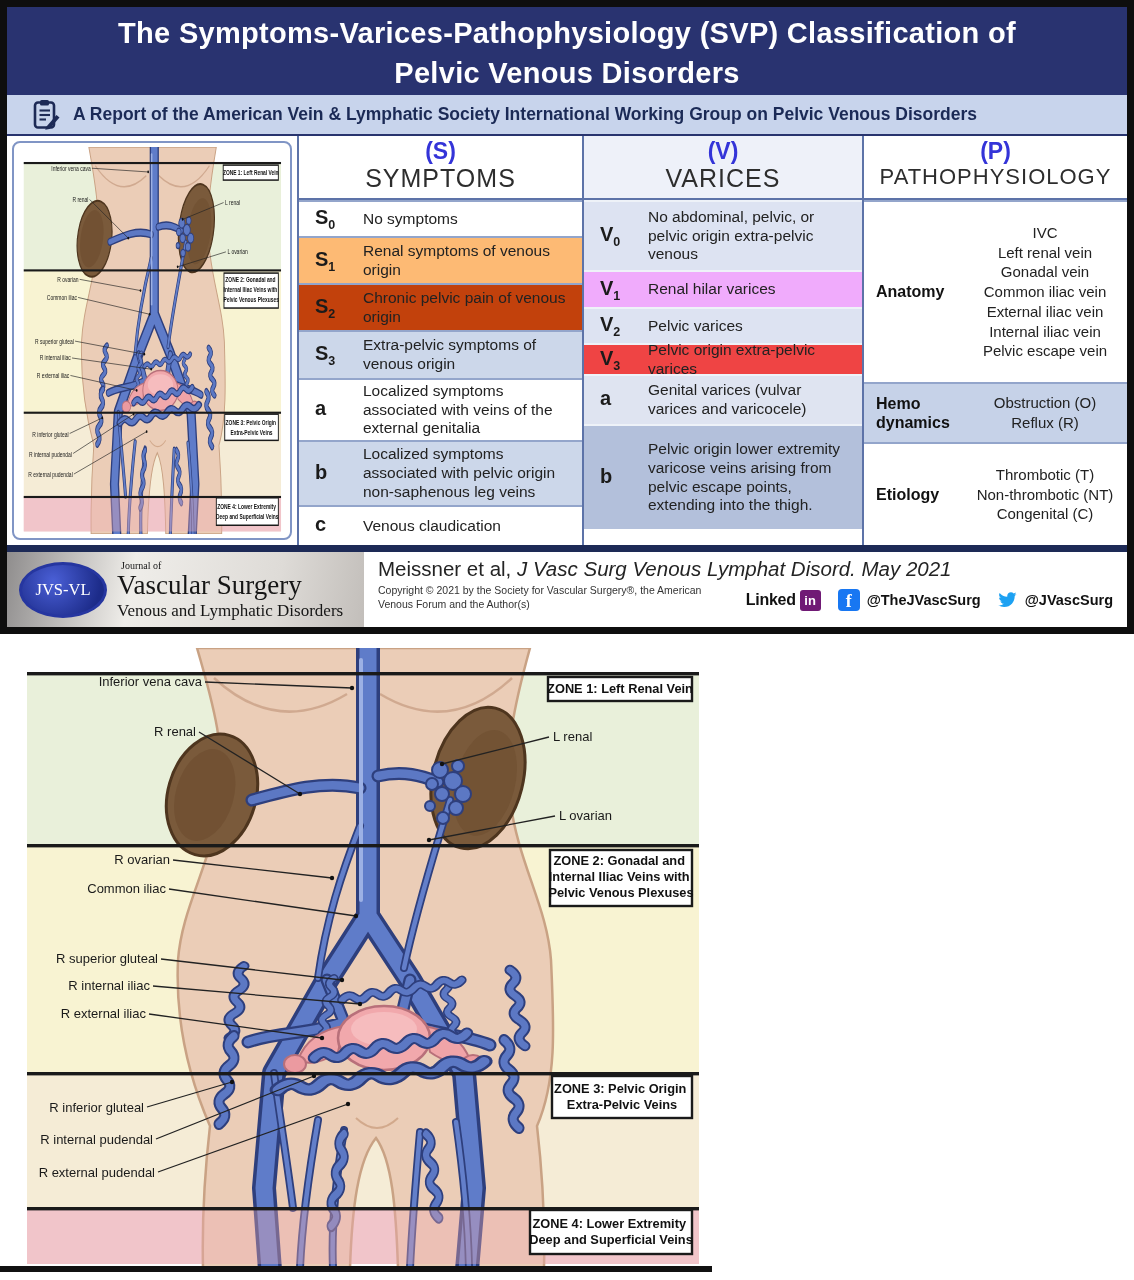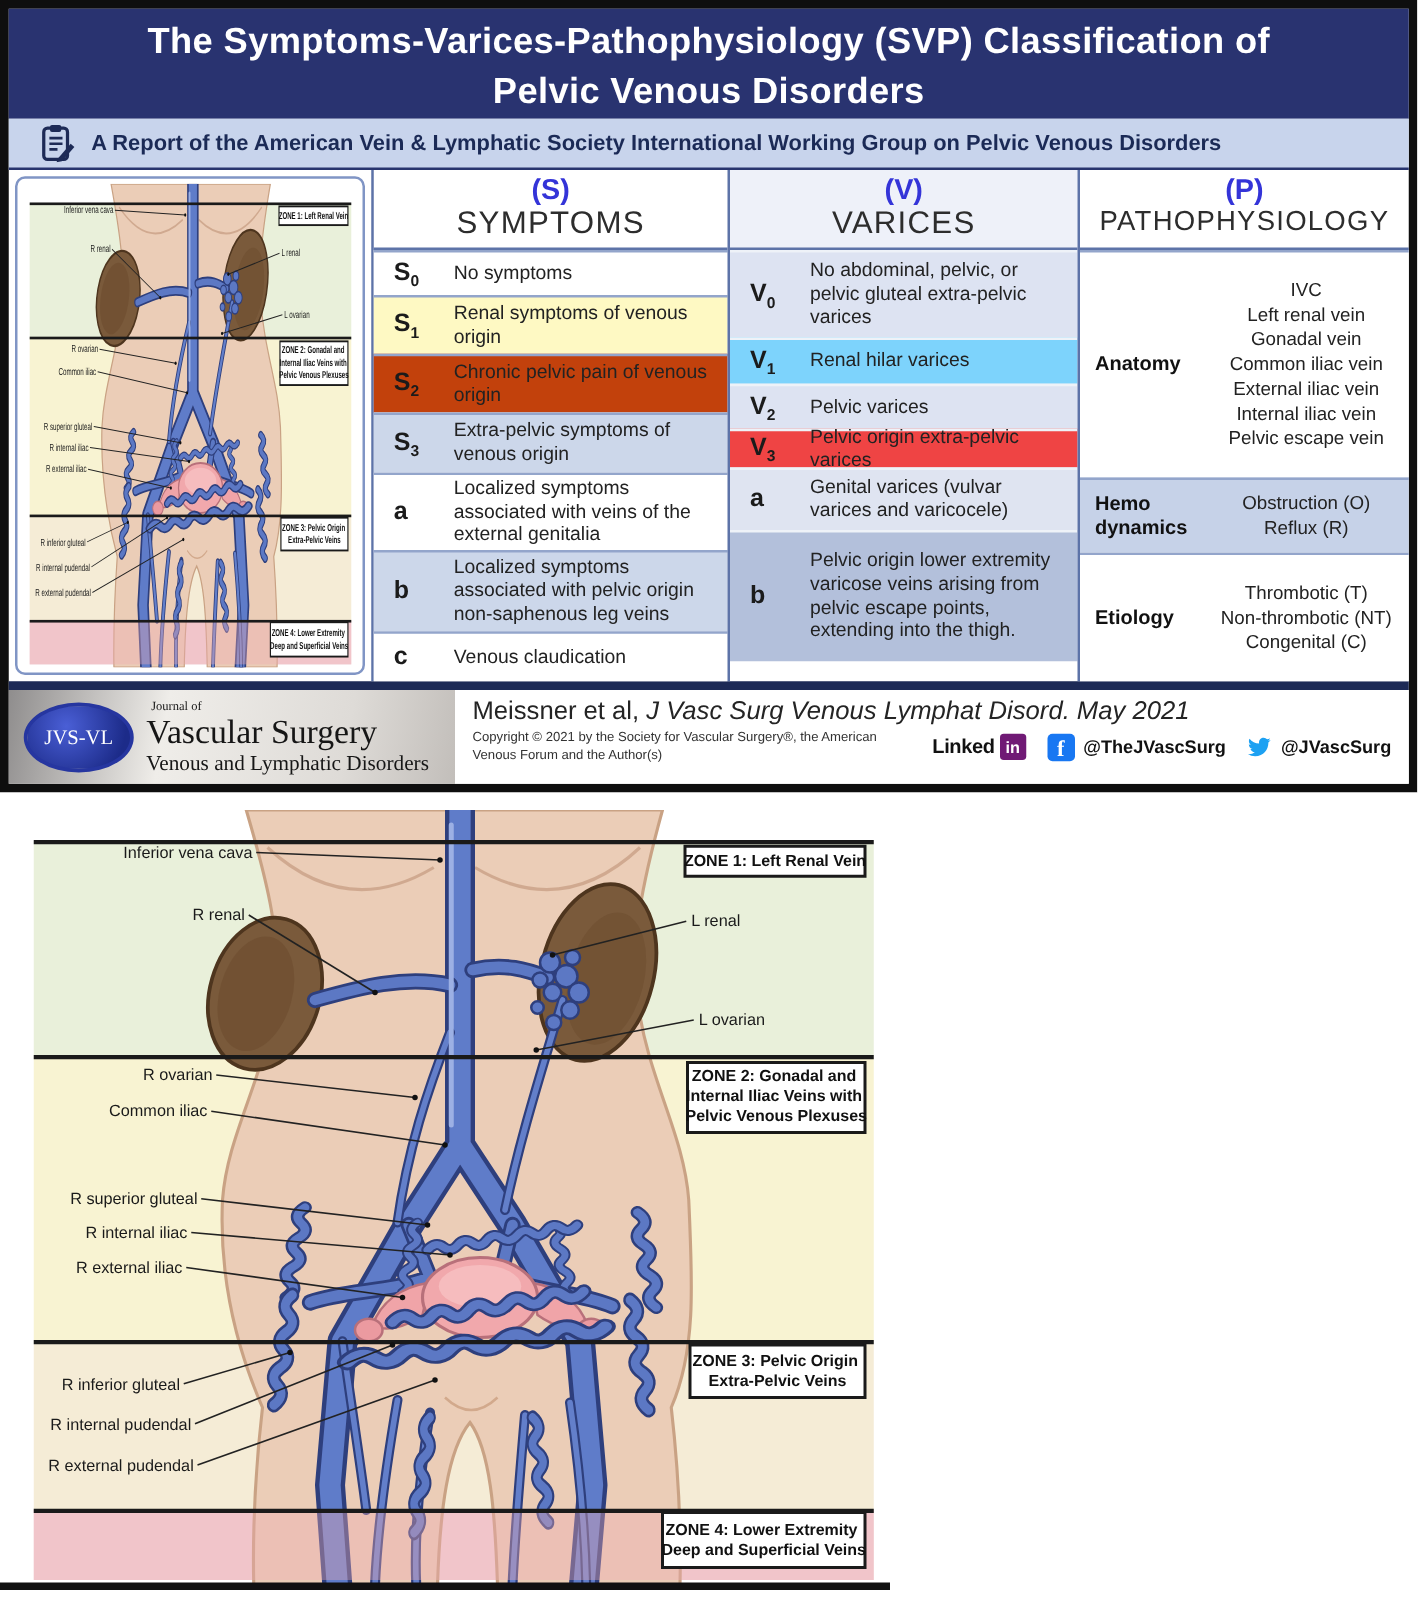--- a/index.html
+++ b/index.html
@@ -44,21 +44,21 @@
   .footer-left{width:357px;background:linear-gradient(100deg,#8f8d8d,#efede9 35%,#dedbd7 75%,#c2beba);
                display:flex;align-items:center;gap:10px;padding-left:12px;box-sizing:border-box;}
   .jvs-oval{width:88px;height:56px;border-radius:50%;flex-shrink:0;box-sizing:border-box;
             background:radial-gradient(circle at 38% 32%,#4a5fd6,#1c2b89 78%);border:3px solid #2636a0;
             color:#fff;display:flex;align-items:center;justify-content:center;
             font-family:Liberation Serif, serif;font-size:16.5px;}
   .journal-text{font-family:"Liberation Serif","DejaVu Serif",serif;color:#161616;line-height:1;}
   .j1{font-size:10px;margin-left:4px;} .j2{font-size:27px;margin-top:1px;} .j3{font-size:17px;margin-top:3px;}
   .footer-right{flex:1;background:#fff;padding:5px 10px 4px 14px;box-sizing:border-box;display:flex;flex-direction:column;}
   .citation{font-size:20.5px;color:#242424;}
-  .frow{display:flex;justify-content:space-between;margin-top:3px;}
+  .frow{display:flex;align-items:flex-end;justify-content:space-between;margin-top:3px;}
   .copyright{font-size:10.5px;color:#333;line-height:1.3;}
   .social{display:flex;align-items:center;gap:7px;padding-right:4px;}
   .li-text{font-weight:bold;font-size:16px;color:#111;letter-spacing:-.3px;}
   .li-badge{width:21px;height:21px;border-radius:3px;background:#701a75;color:#fff;font-weight:bold;font-size:13px;
             display:flex;align-items:center;justify-content:center;margin-left:-3px;}
   .fb-badge{width:22px;height:22px;border-radius:4px;background:#1877f2;color:#fff;font-weight:bold;font-size:18px;
             display:flex;align-items:flex-end;justify-content:center;line-height:1.05;margin-left:10px;
             font-family:"Liberation Serif","DejaVu Serif",serif;}
   .handle{font-weight:bold;font-size:14.5px;color:#111;}
   .tw-icon{margin-left:8px;}
@@ -288,21 +288,21 @@
 
       <div class="col col-s">
         <div class="col-header">
           <div class="col-letter">(S)</div>
           <div class="col-title">SYMPTOMS</div>
         </div>
         <div class="trow" style="height:36px;background:#ffffff">
           <div class="code"><span>S</span><sub>0</sub></div>
           <div class="desc">No symptoms</div>
         </div>
-        <div class="trow" style="height:47px;background:#fef9c3">
+        <div class="trow" style="height:47px;background:#fdba74">
           <div class="code"><span>S</span><sub>1</sub></div>
           <div class="desc">Renal symptoms of venous origin</div>
         </div>
         <div class="trow" style="height:47px;background:#c2410c">
           <div class="code"><span>S</span><sub>2</sub></div>
           <div class="desc">Chronic pelvic pain of venous origin</div>
         </div>
         <div class="trow" style="height:48px;background:#ccd7ea">
           <div class="code"><span>S</span><sub>3</sub></div>
           <div class="desc">Extra-pelvic symptoms of venous origin</div>
@@ -321,23 +321,23 @@
         </div>
       </div>
 
       <div class="col col-v">
         <div class="col-header" style="background:#eef1f9">
           <div class="col-letter">(V)</div>
           <div class="col-title">VARICES</div>
         </div>
         <div class="trow" style="height:70px;background:#dde3f2">
           <div class="code"><span>V</span><sub>0</sub></div>
-          <div class="desc">No abdominal, pelvic, or pelvic gluteal extra-pelvic varices</div>
-        </div>
-        <div class="trow" style="height:37px;background:#7dd3fc">
+          <div class="desc">No abdominal, pelvic, or pelvic origin extra-pelvic venous</div>
+        </div>
+        <div class="trow" style="height:37px;background:#f0abfc">
           <div class="code"><span>V</span><sub>1</sub></div>
           <div class="desc">Renal hilar varices</div>
         </div>
         <div class="trow" style="height:36px;background:#dde3f2">
           <div class="code"><span>V</span><sub>2</sub></div>
           <div class="desc">Pelvic varices</div>
         </div>
         <div class="trow" style="height:31px;background:#ef4444">
           <div class="code"><span>V</span><sub>3</sub></div>
           <div class="desc">Pelvic origin extra-pelvic varices</div>

